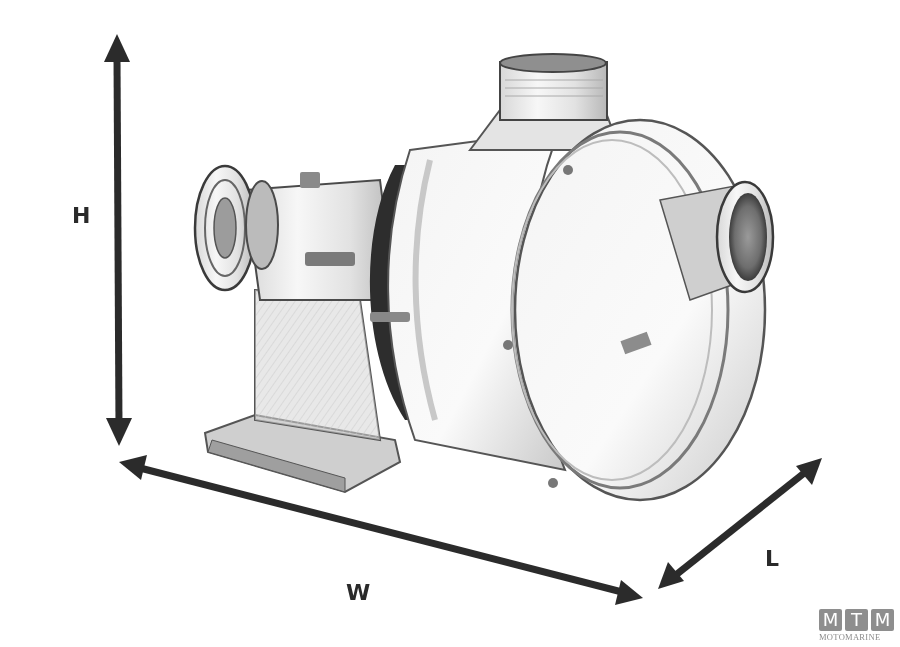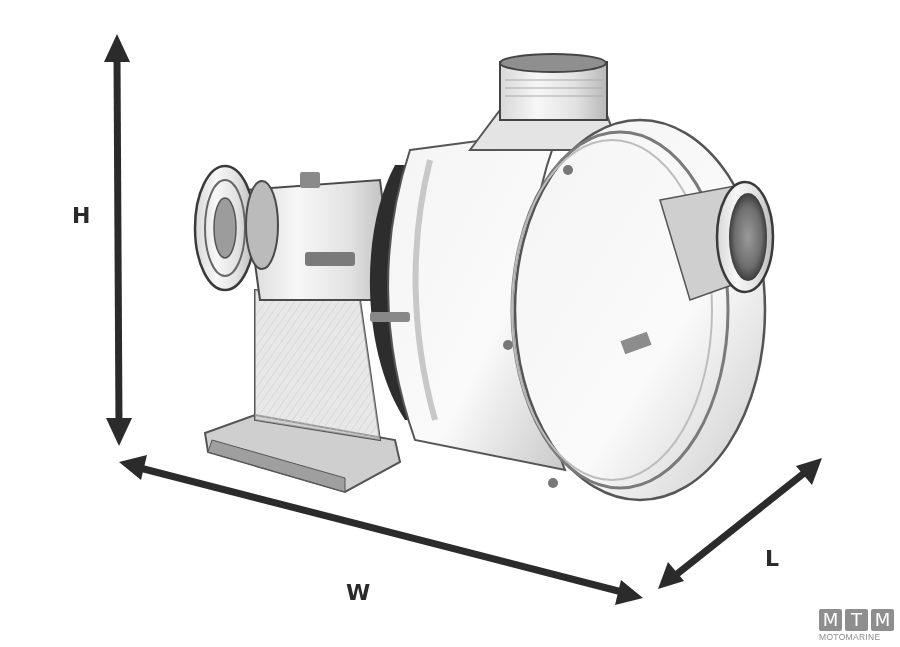--- a/index.html
+++ b/index.html
@@ -5,21 +5,21 @@
     html, body { margin: 0; padding: 0; background: #ffffff; }
     body { width: 900px; height: 647px; position: relative; overflow: hidden; font-family: "Liberation Sans", sans-serif; }
     .canvas { position: absolute; left: 0; top: 0; width: 900px; height: 647px; }
     .dim-label { position: absolute; font-family: "DejaVu Sans", sans-serif; font-weight: bold; font-size: 22px; color: #2a2a2a; }
     #label-h { left: 72px; top: 203px; }
     #label-w { left: 346px; top: 580px; }
     #label-l { left: 765px; top: 546px; }
     .logo { position: absolute; left: 819px; top: 609px; width: 80px; }
     .logo-letters { display: flex; gap: 3px; }
     .logo-letter { width: 23px; height: 22px; background: #8e8e8e; color: #ffffff; font-family: "DejaVu Sans", sans-serif; font-size: 18px; line-height: 22px; text-align: center; border-radius: 2px; }
-    .logo-text { font-family: Liberation Sans, sans-serif; font-size: 8.5px; color: #8a8a8a; letter-spacing: 0.3px; margin-top: 1px; }
+    .logo-text { font-family: Liberation Serif, serif; font-size: 8.5px; color: #8a8a8a; letter-spacing: 0.3px; margin-top: 1px; }
   </style>
 </head>
 <body>
 
 <svg class="canvas" viewBox="0 0 900 647" xmlns="http://www.w3.org/2000/svg">
   <defs>
     <linearGradient id="metal" x1="0" y1="0" x2="1" y2="0">
       <stop offset="0" stop-color="#d8d8d8"></stop>
       <stop offset="0.35" stop-color="#f7f7f7"></stop>
       <stop offset="0.7" stop-color="#e2e2e2"></stop>

